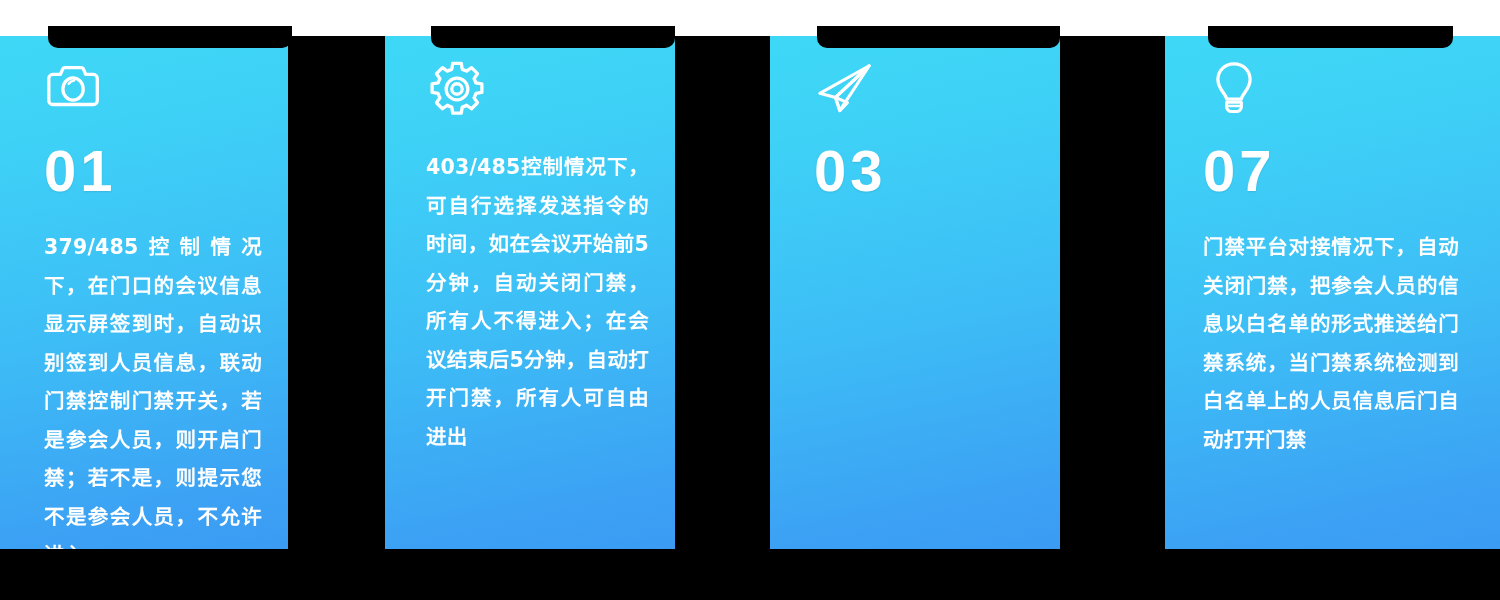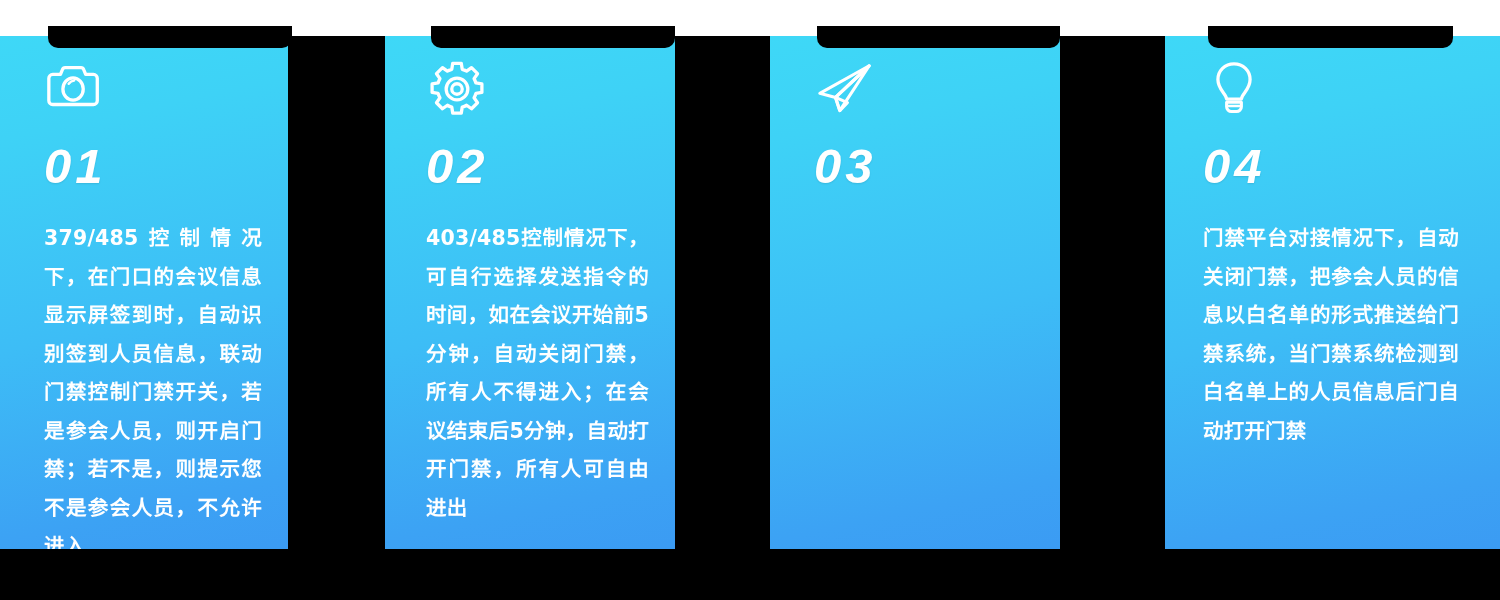--- a/index.html
+++ b/index.html
@@ -86,27 +86,26 @@
     display: block;
     width: 62px;
     height: 62px;
     margin: 0 0 0 0;
   }
   .card-icon svg { display: block; width: 100%; height: 100%; }
 
   .card-number {
     margin: 22px 0 0 0;
     font-family: "Liberation Sans", "DejaVu Sans", sans-serif;
-    font-size: 49px;
+    font-size: 58px;
     font-weight: 700;
     letter-spacing: 4px;
     color: #ffffff;
     line-height: 1;
     text-shadow: 0 1px 2px rgba(0,0,0,0.10);
-    font-style: italic;
   }
 
   .card-body {
     margin: 28px 0 0 0;
     font-family: "DejaVu Sans", "Liberation Sans", sans-serif;
     font-size: 20.5px;
     font-weight: 700;
     line-height: 38.5px;
     color: #ffffff;
     letter-spacing: 0.2px;
@@ -156,21 +155,20 @@
     <div class="card" id="card-2" style="left:385px; width:290px;">
       <div class="card-notch" style="left:46px; width:244px;"></div>
       <div class="card-inner">
         <span class="card-icon">
           <svg viewBox="0 0 64 64" fill="none" stroke="#ffffff" stroke-width="3.4" stroke-linecap="round" stroke-linejoin="round">
             <path d="M27.6 5.5h8.8l1 6.2a21 21 0 0 1 4.5 1.9l5.1-3.6 6.2 6.2-3.6 5.1a21 21 0 0 1 1.9 4.5l6.2 1v8.8l-6.2 1a21 21 0 0 1-1.9 4.5l3.6 5.1-6.2 6.2-5.1-3.6a21 21 0 0 1-4.5 1.9l-1 6.2h-8.8l-1-6.2a21 21 0 0 1-4.5-1.9l-5.1 3.6-6.2-6.2 3.6-5.1a21 21 0 0 1-1.9-4.5l-6.2-1v-8.8l6.2-1a21 21 0 0 1 1.9-4.5l-3.6-5.1 6.2-6.2 5.1 3.6a21 21 0 0 1 4.5-1.9z"></path>
             <circle cx="32" cy="32" r="11.2"></circle>
             <circle cx="32" cy="32" r="5.4"></circle>
           </svg>
         </span>
-        <div class="card-number">02</div>
         <div class="card-body">403/485控制情况下，可自行选择发送指令的时间，如在会议开始前5分钟，自动关闭门禁，所有人不得进入；在会议结束后5分钟，自动打开门禁，所有人可自由进出</div>
       </div>
     </div>
 
     <div class="gutter" style="left:675px; width:95px;"></div>
 
     <div class="card" id="card-3" style="left:770px; width:290px;">
       <div class="card-notch" style="left:47px; width:243px;"></div>
       <div class="card-inner">
         <span class="card-icon">
@@ -189,21 +187,21 @@
     <div class="card" id="card-4" style="left:1165px; width:335px;">
       <div class="card-notch" style="left:43px; width:245px;"></div>
       <div class="card-inner">
         <span class="card-icon">
           <svg viewBox="0 0 64 64" fill="none" stroke="#ffffff" stroke-width="3.4" stroke-linecap="round" stroke-linejoin="round">
             <path d="M32 6c-9.5 0-16.6 7.3-16.6 16.3 0 6.1 3 10.2 5.6 13.6 1.9 2.5 3.2 4.4 3.4 6.6h15.2c.2-2.2 1.5-4.1 3.4-6.6 2.6-3.4 5.6-7.5 5.6-13.6C48.6 13.3 41.5 6 32 6z"></path>
             <path d="M24.4 45.6h15.2v4.6a5 5 0 0 1-5 5h-5.2a5 5 0 0 1-5-5z" stroke-width="3.2"></path>
             <path d="M26.5 49.6h11" stroke-width="2.6"></path>
           </svg>
         </span>
-        <div class="card-number">04</div>
+        <div class="card-number">07</div>
         <div class="card-body">门禁平台对接情况下，自动关闭门禁，把参会人员的信息以白名单的形式推送给门禁系统，当门禁系统检测到白名单上的人员信息后门自动打开门禁</div>
       </div>
     </div>
 
     <div class="gutter" style="left:1500px; width:0px;"></div>
 
   </div>
 
   <div style="position:absolute; left:0; top:549px; width:1500px; height:51px; background:#000000;"></div>
 

